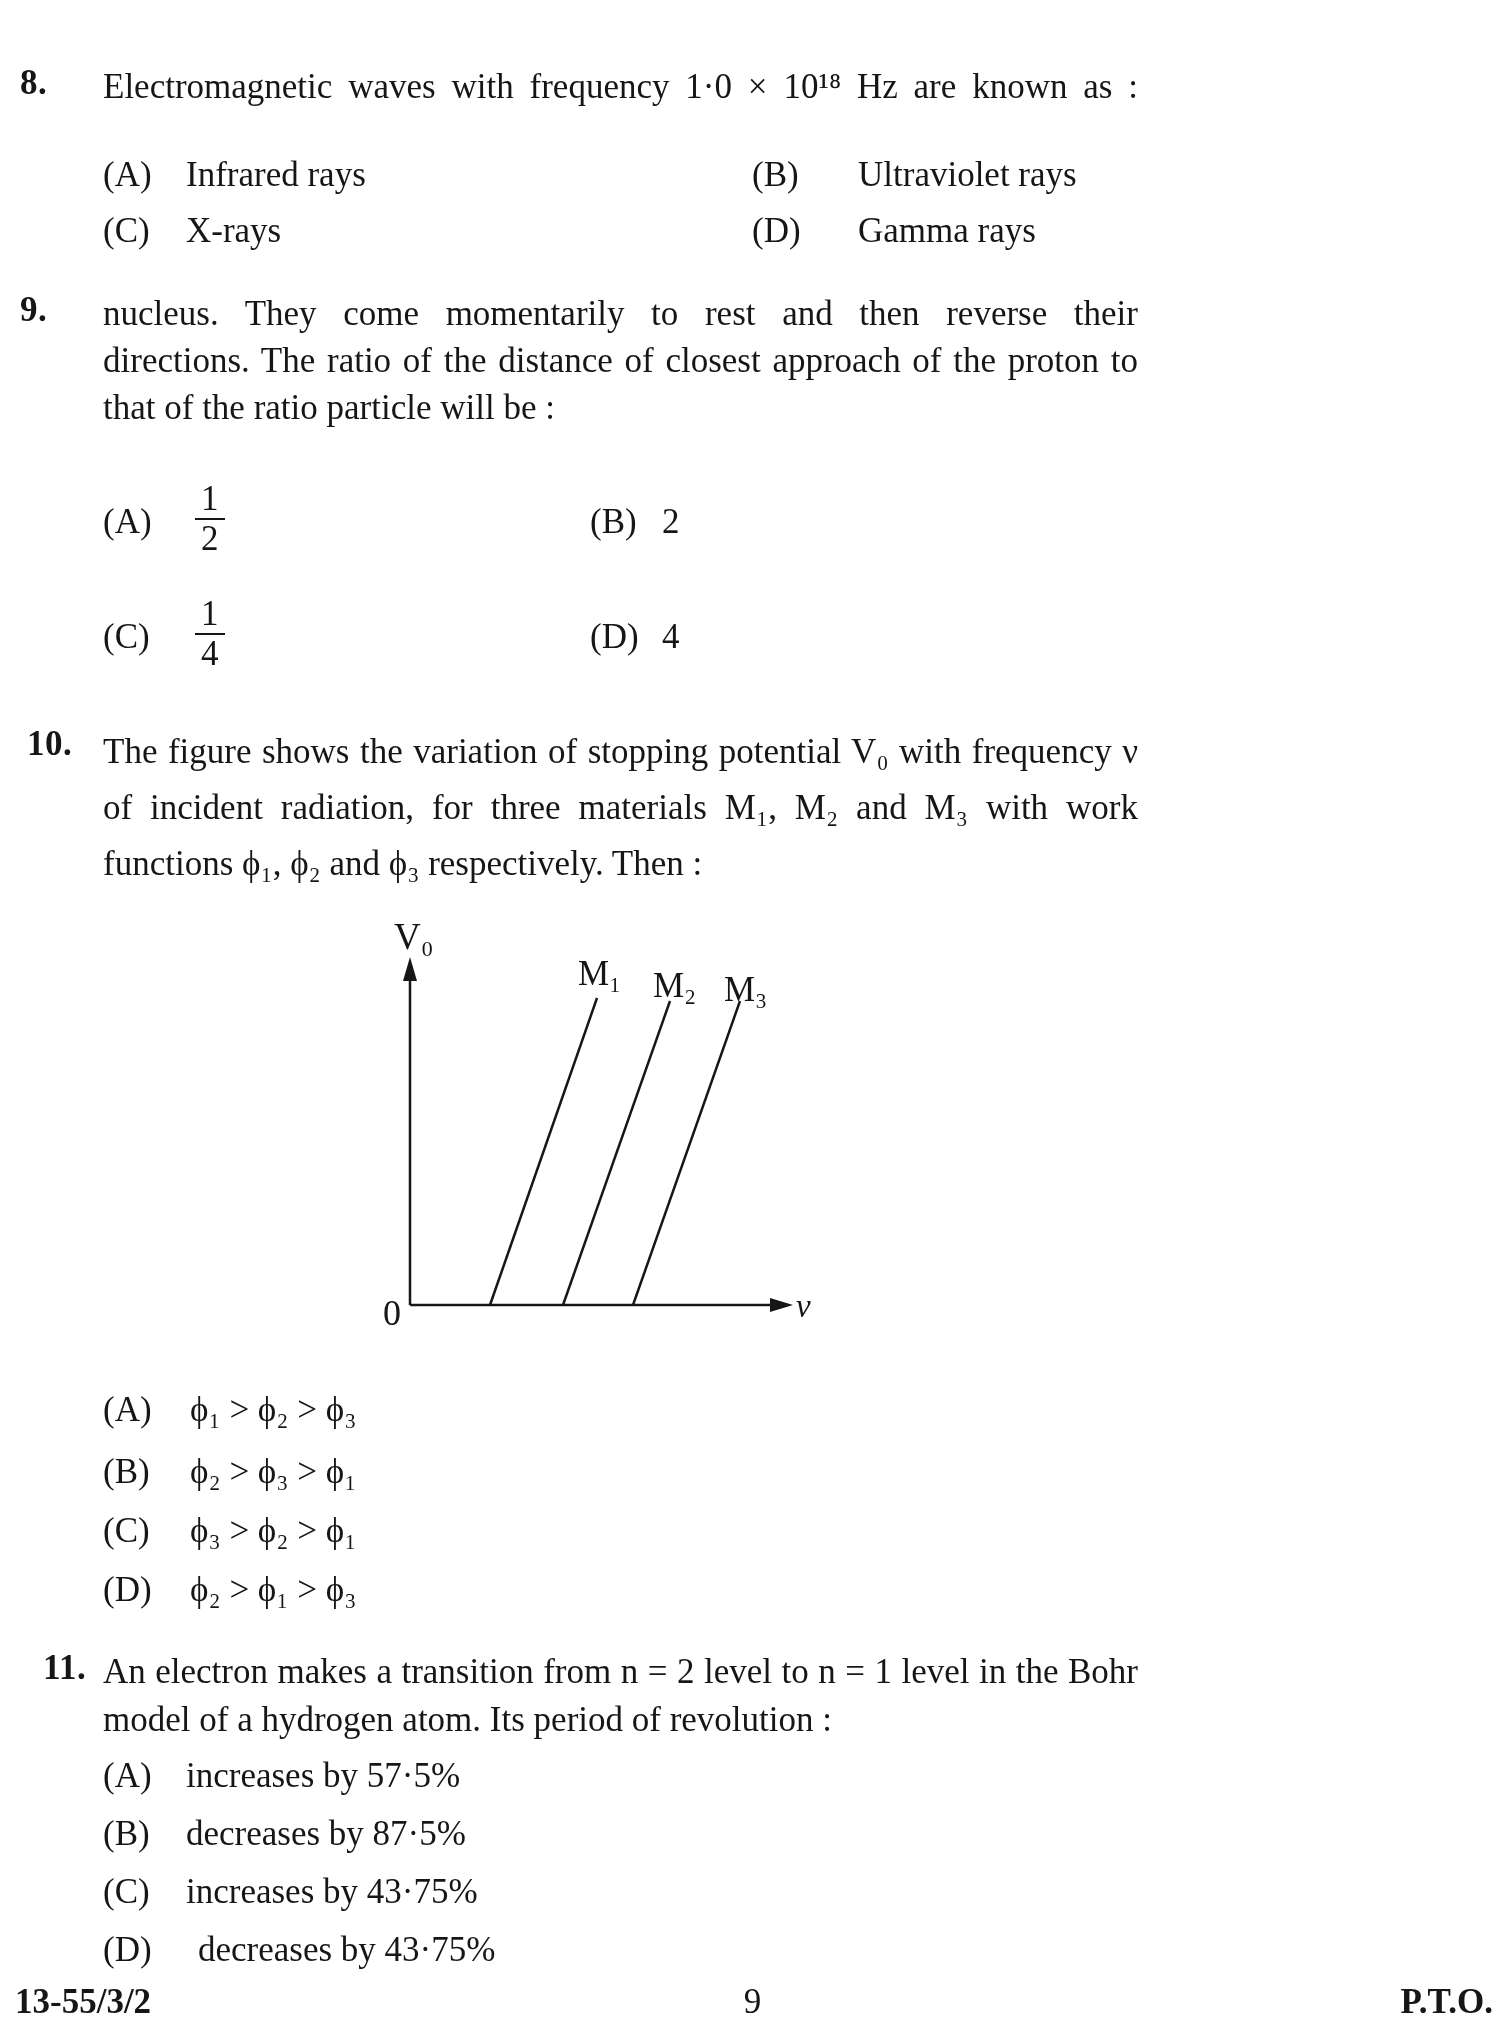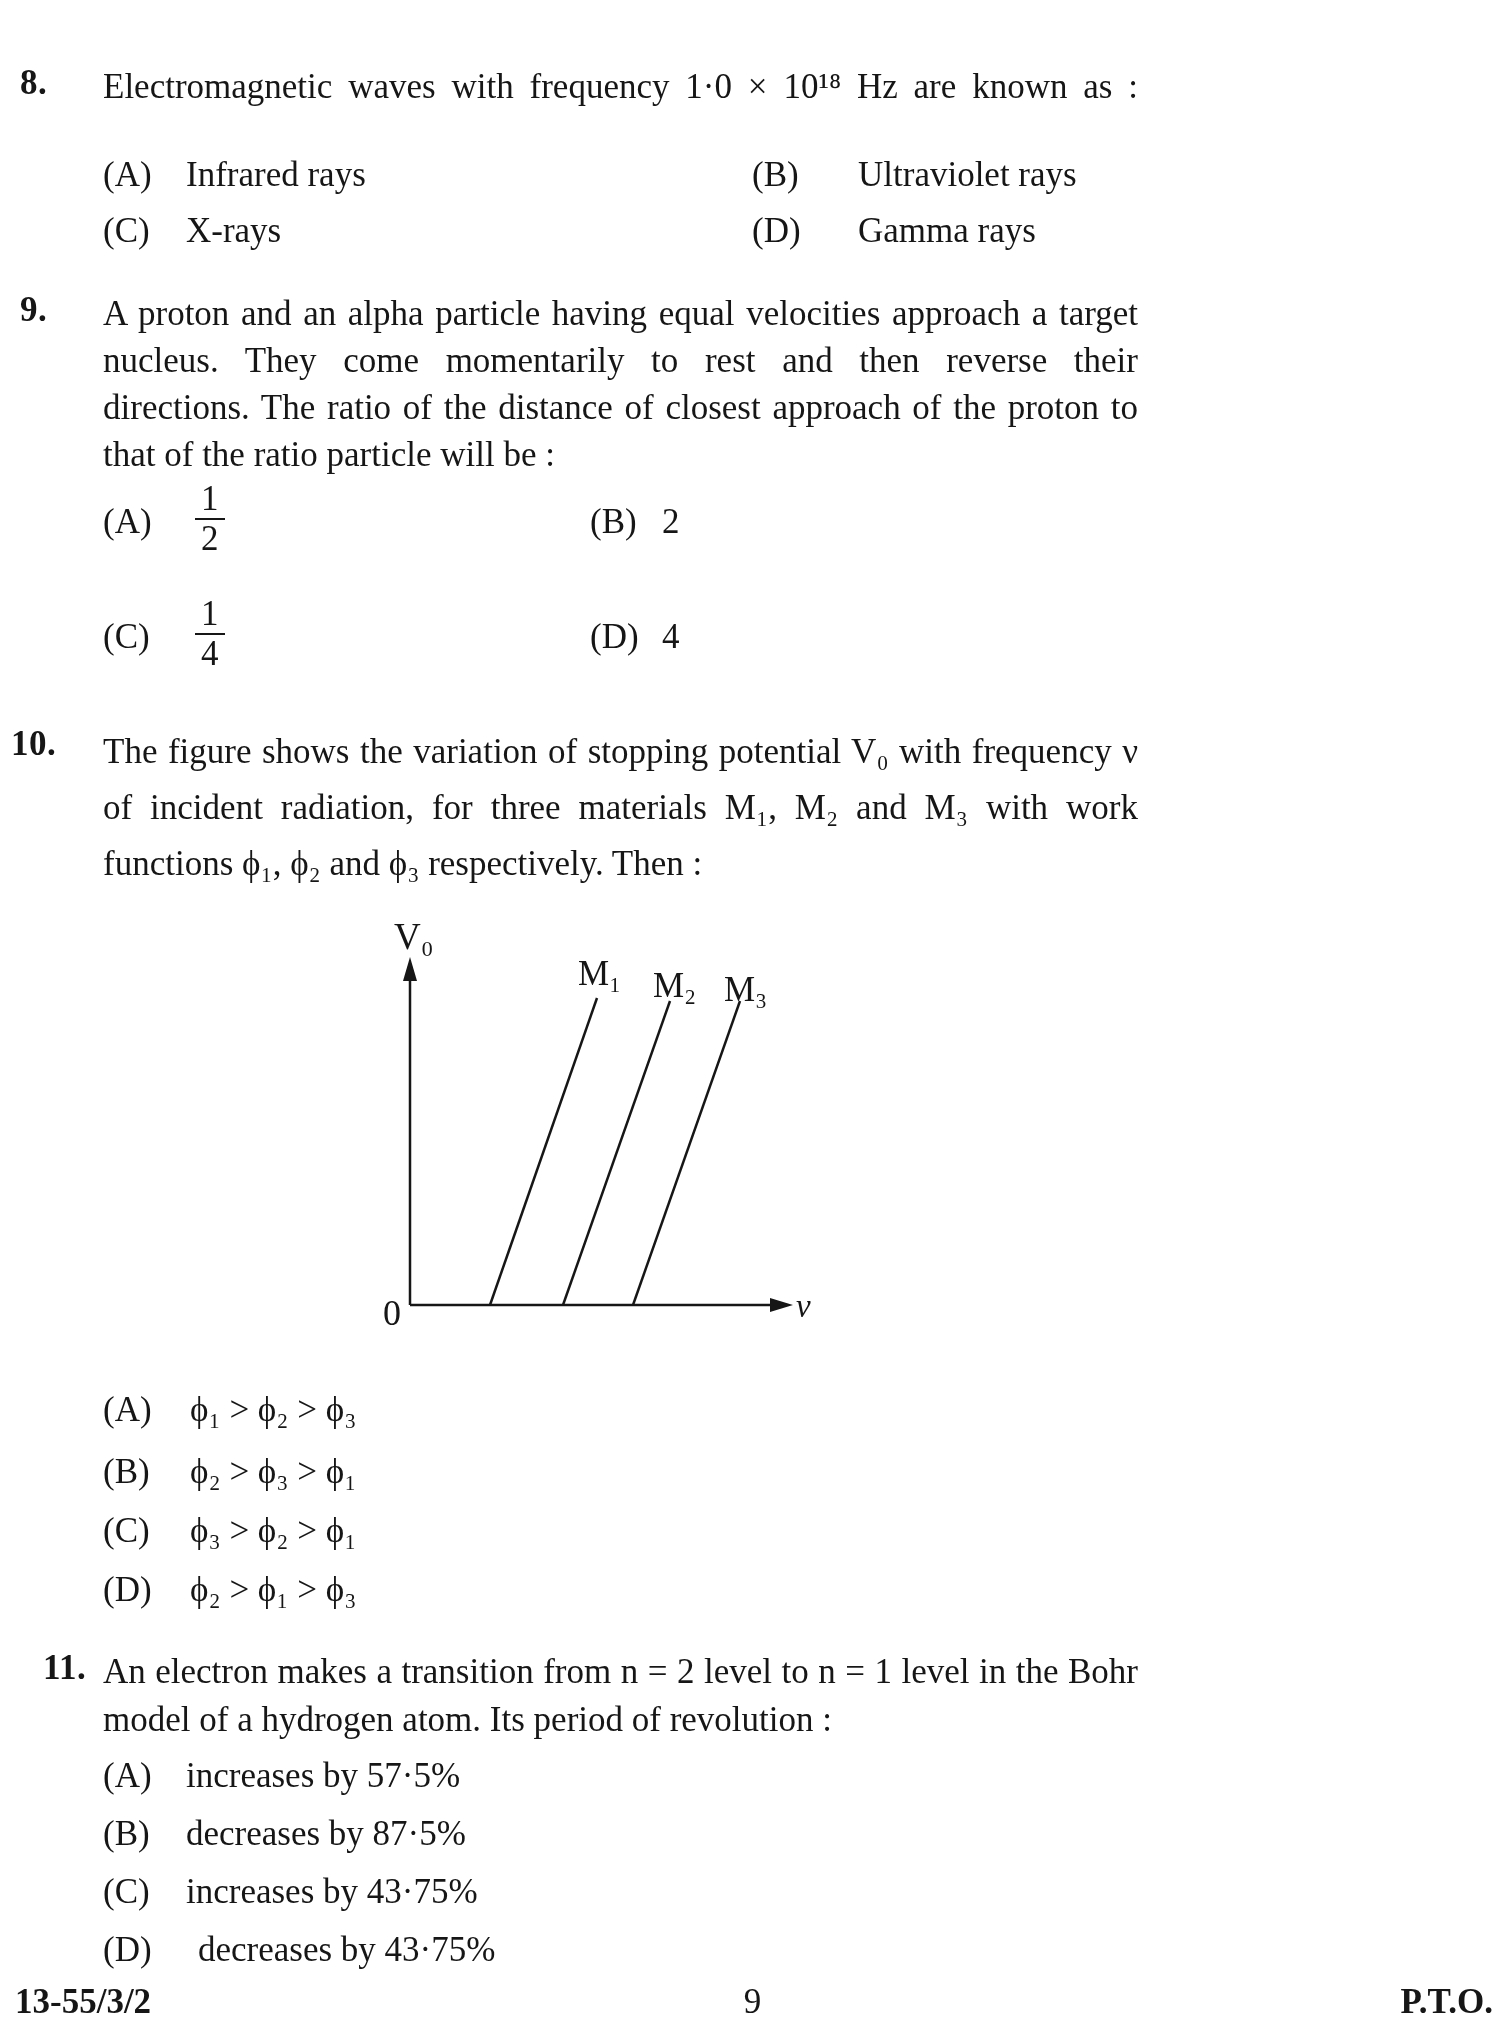--- a/index.html
+++ b/index.html
@@ -76,21 +76,20 @@
   <span class="opt-letter">(C)</span>
 </div>
 <div class="abs" style="left:186px; top:211px;">X-rays</div>
 <div class="abs" style="left:752px; top:211px;">
   <span class="opt-letter">(D)</span>
 </div>
 <div class="abs" style="left:858px; top:211px;">Gamma rays</div>
 
 <div class="abs qnum" style="left:20px; top:290px;">9.</div>
 <div class="abs qbody q9-lines" style="left:103px; top:290px;">
-  <span class="line jline">A proton and an alpha particle having equal velocities approach a target</span>
   <span class="line jline">nucleus. They come momentarily to rest and then reverse their</span>
   <span class="line jline">directions. The ratio of the distance of closest approach of the proton to</span>
   <span class="line">that of the ratio particle will be :</span>
 </div>
 
 <div class="abs" style="left:103px; top:502px;">
   <span class="opt-letter">(A)</span>
 </div>
 <div class="abs fraction" style="left:195px; top:480px;">
   <span class="num">1</span>
@@ -106,21 +105,21 @@
 </div>
 <div class="abs fraction" style="left:195px; top:595px;">
   <span class="num">1</span>
   <span class="den">4</span>
 </div>
 <div class="abs" style="left:590px; top:617px;">
   <span class="opt-letter">(D)</span>
 </div>
 <div class="abs" style="left:662px; top:617px;">4</div>
 
-<div class="abs qnum" style="left:11px; top:724px;">10.</div>
+<div class="abs qnum" style="left:27px; top:724px;">10.</div>
 <div class="abs qbody q10-lines" style="left:103px; top:724px;">
   <span class="line jline">The figure shows the variation of stopping potential V₀ with frequency ν</span>
   <span class="line jline">of incident radiation, for three materials M₁, M₂ and M₃ with work</span>
   <span class="line">functions ϕ₁, ϕ₂ and ϕ₃ respectively. Then :</span>
 </div>
 
 <div class="abs figure" style="left:330px; top:893px;">
   <svg width="500" height="450" viewBox="0 0 500 450">
 
     <line x1="80" y1="412" x2="80" y2="82" stroke="#161616" stroke-width="2.5"></line>

